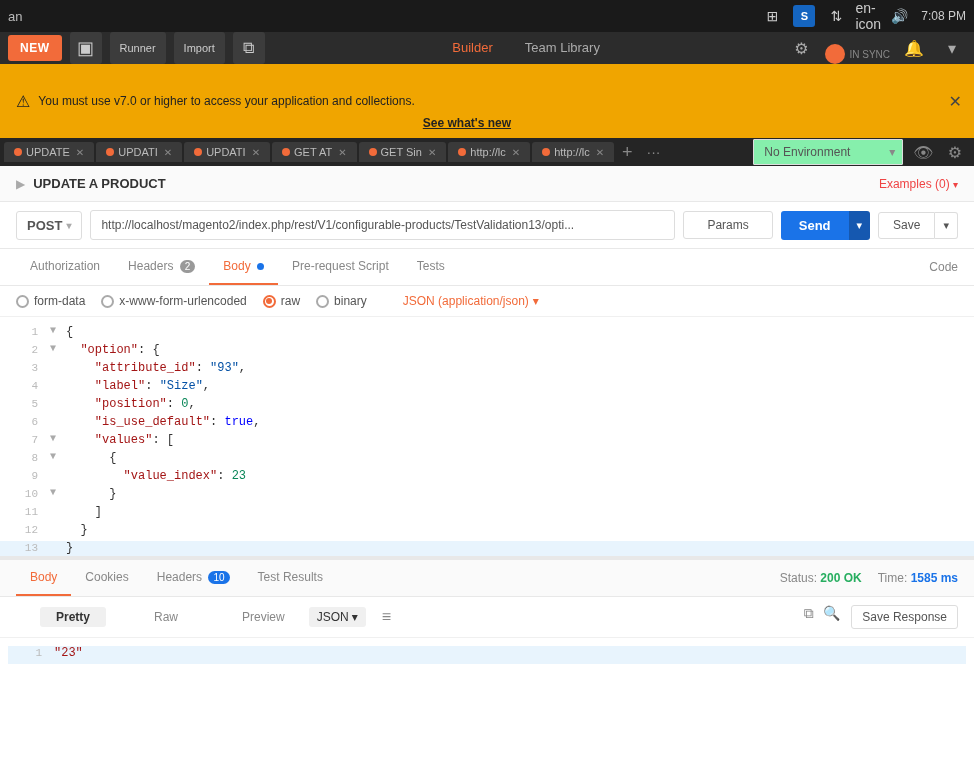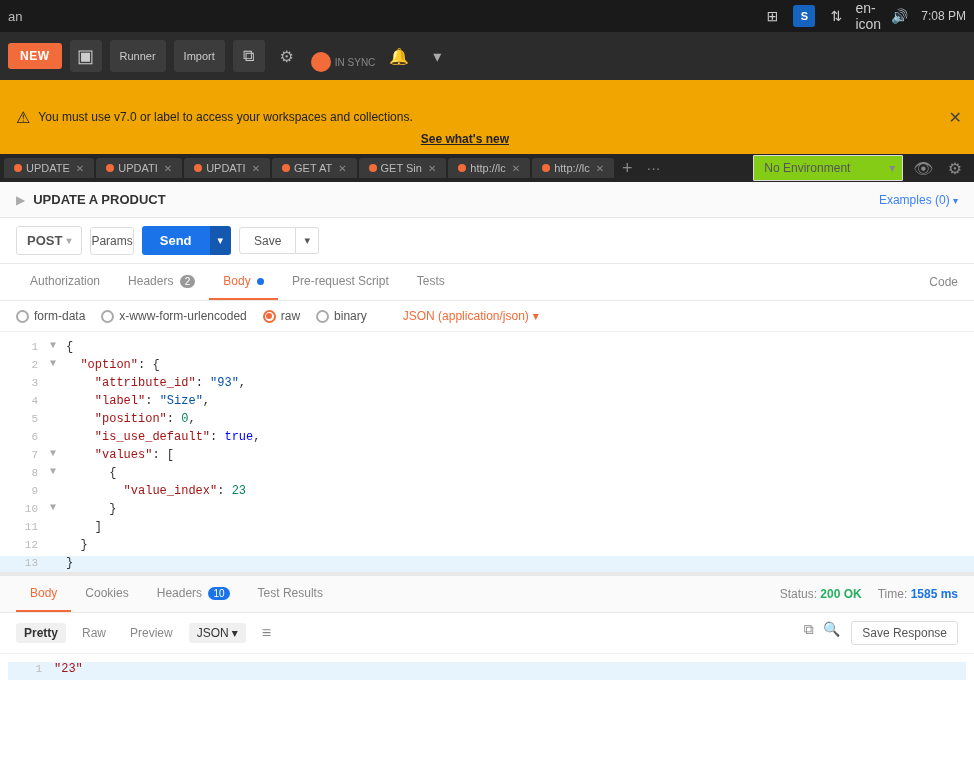--- a/index.html
+++ b/index.html
@@ -17,21 +17,21 @@
       font-size: 12px;
     }
     #title-bar-left { display: flex; align-items: center; gap: 6px; }
     #title-bar-right { display: flex; align-items: center; gap: 10px; }
     .sys-icon { width: 22px; height: 22px; display: flex; align-items: center; justify-content: center; font-size: 14px; cursor: pointer; }
     .sys-icon-blue { background: #1565c0; border-radius: 3px; color: white; font-weight: bold; font-size: 11px; }
 
     
     #top-nav {
       background: #2c2c2c;
-      height: 48px;
+      height: 32px;
       display: flex;
       align-items: center;
       padding: 0 8px;
       gap: 8px;
     }
     #new-btn {
       background: #f26b3a;
       color: white;
       border: none;
       border-radius: 3px;
@@ -132,21 +132,21 @@
       justify-content: space-between;
       align-items: center;
       border-bottom: 1px solid #e8e8e8;
     }
     #request-title {
       font-size: 13px;
       font-weight: 600;
       color: #333;
       text-transform: uppercase;
     }
-    #examples-link { color: #3b82f6; font-size: 12px; cursor: pointer; }
+    #examples-link { color: #ef4444; font-size: 12px; cursor: pointer; }
     .caret { font-size: 10px; }
 
     
     #url-bar {
       display: flex;
       align-items: center;
       padding: 8px 16px;
       gap: 8px;
       border-bottom: 1px solid #e8e8e8;
       background: white;
@@ -170,21 +170,21 @@
       border-radius: 3px;
       padding: 7px 10px;
       font-size: 12px;
       color: #555;
       outline: none;
     }
     #params-btn {
       background: white;
       border: 1px solid #ddd;
       border-radius: 3px;
-      padding: 6px 0;
+      padding: 6px 23px;
       font-size: 12px;
       color: #555;
       cursor: pointer;
     }
     #send-btn {
       background: #1a73e8;
       border: none;
       border-radius: 3px 0 0 3px;
       padding: 7px 18px;
       font-size: 13px;
@@ -379,25 +379,26 @@
 
     
     #resp-format-bar {
       display: flex;
       align-items: center;
       gap: 8px;
       padding: 8px 16px;
       border-bottom: 1px solid #f0f0f0;
     }
     .fmt-tab {
-      padding: 3px 8px;
+      padding: 3px 16px;
       font-size: 12px;
       color: #888;
       cursor: pointer;
       border-radius: 3px;
+      margin-left: 24px;
     }
     .fmt-tab.active {
       background: #f0f0f0;
       color: #333;
       font-weight: 600;
     }
     #json-fmt-select {
       display: flex;
       align-items: center;
       gap: 3px;
@@ -417,21 +418,21 @@
       flex: 1;
       font-family: 'Courier New', monospace;
       font-size: 12px;
       padding: 8px;
       overflow-y: auto;
       color: #333;
     }
     .resp-line { display: flex; align-items: flex-start; min-height: 18px; padding: 0 4px; }
     .resp-line.highlighted { background: #e8f4fd; }
     #env-select {
-      background: #84cc16;
+      background: #86efac;
       border: 1px solid #ddd;
       border-radius: 1px;
       padding: 5px 28px 5px 10px;
       font-size: 12px;
       color: #555;
       cursor: pointer;
       appearance: none;
       min-width: 150px;
     }
     #env-select-wrapper {
@@ -481,35 +482,39 @@
     </div>
   </div>
 
   <div id="top-nav">
     <button id="new-btn">NEW</button>
     <button class="nav-icon-btn" style="font-size:18px;">▣</button>
     <button class="nav-icon-btn" style="font-size:11px;width:auto;padding:0 10px;">Runner</button>
     <button class="nav-icon-btn" style="font-size:11px;width:auto;padding:0 10px;">Import</button>
     <button class="nav-icon-btn">⧉</button>
 
+    <div id="nav-tabs">
+      <div class="nav-tab active">Builder</div>
+      <div class="nav-tab">Team Library</div>
+    </div>
 
     <div id="nav-right">
       <div class="nav-action-icon">⚙</div>
       <div class="sync-badge">
         <div class="sync-dot"></div>
         <span style="font-size:10px;color:#888;">IN SYNC</span>
       </div>
       <div class="nav-action-icon">🔔</div>
       <div class="nav-action-icon">▾</div>
     </div>
   </div>
 
   <div id="warning-banner">
     <span style="font-size:16px;">⚠</span>
-    <span>You must use v7.0 or label to access your workspaces and collections.</span>
+    <span>You must use v7.0 or higher to access your application and collections.</span>
     <a>See what's new</a>
     <span id="warning-close">✕</span>
   </div>
 
   <div id="req-tabs-row">
     <div class="req-tab">
       <span class="dot"></span>
       <span>UPDATE</span>
       <span class="close-x">✕</span>
     </div>
@@ -569,20 +574,21 @@
           <span>Examples (0)</span> <span class="caret">▾</span>
         </a>
       </div>
     </div>
 
     <div id="url-bar">
       <div id="method-select">
         <span>POST</span>
         <span style="font-size:10px;color:#aaa;">▾</span>
       </div>
+      <input id="url-input" type="text" style="flex: 1 1 0%; border: 1px solid rgb(221, 221, 221); border-radius: 3px; padding: 7px 10px; font-size: 12px; color: rgb(85, 85, 85); outline: none;" value="http://localhost/magento2/index.php/rest/V1/configurable-products/TestValidation13/opti...">
       <button id="params-btn">Params</button>
       <div style="display:flex;">
         <button id="send-btn">Send</button>
         <button id="send-dropdown">▾</button>
       </div>
       <div style="display:flex;">
         <button id="save-btn">Save</button>
         <button id="save-dropdown">▾</button>
       </div>
     </div>

